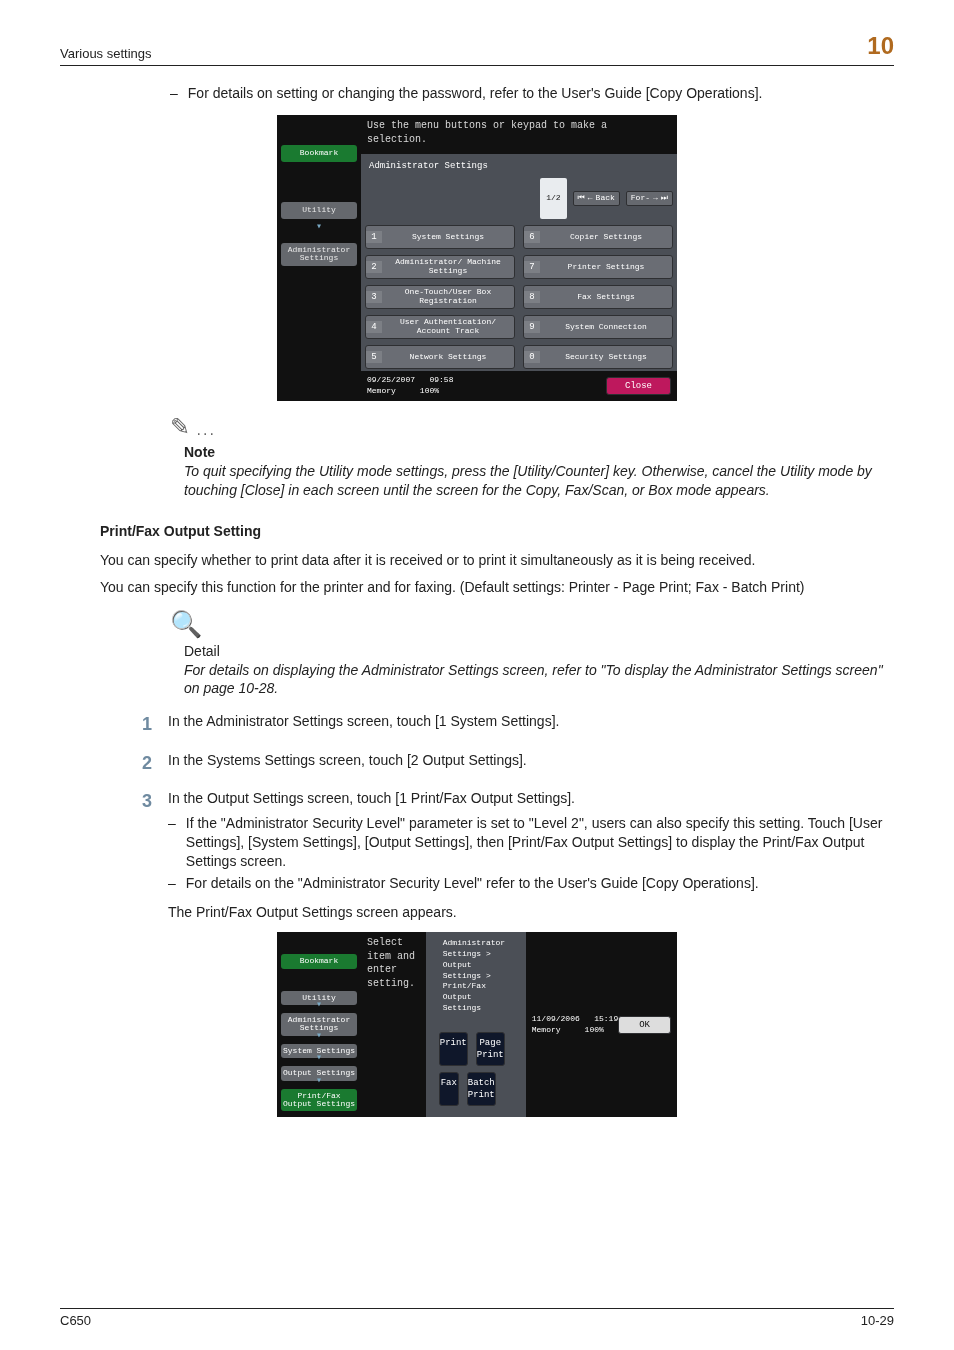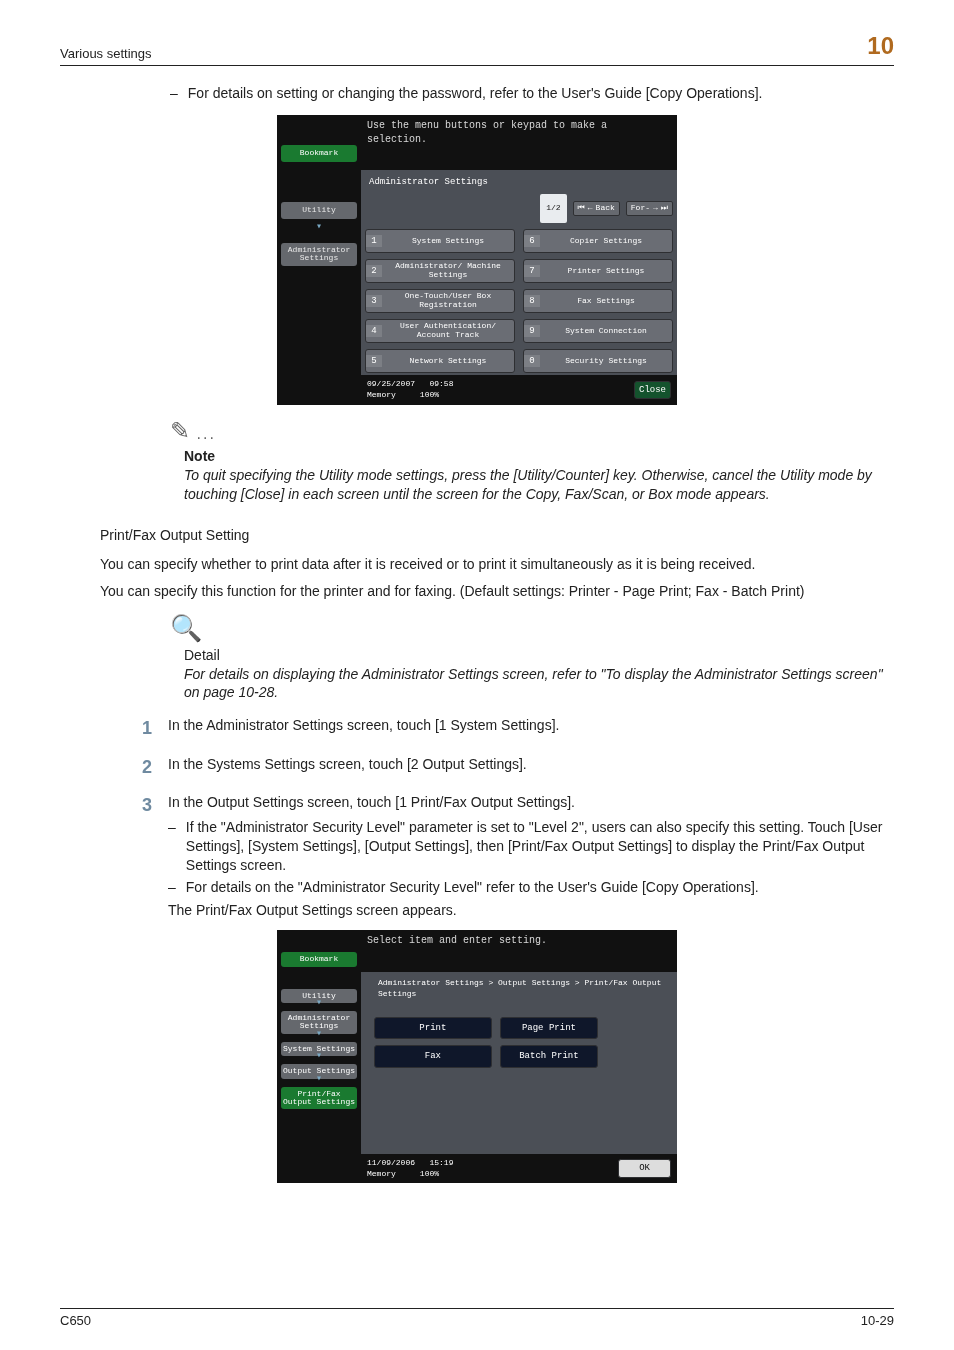--- a/index.html
+++ b/index.html
@@ -5,44 +5,44 @@
   html,body{margin:0;padding:0;background:#fff;font-family:Arial,Helvetica,sans-serif;color:#222}
   .page{width:954px;min-height:1350px;margin:0 auto;position:relative;padding:30px 0 0 0;box-sizing:border-box;font-size:14px;line-height:1.35}
   .hdr{border-bottom:1px solid #222;margin:0 60px;display:flex;align-items:flex-end;justify-content:space-between;padding-bottom:3px}
   .hdr .left{font-size:13px;color:#222}
   .hdr .right{font-weight:bold;color:#b06a1f;font-size:24px}
   .bodytext{margin:18px 60px 0 170px}
   .bodytext-full{margin:18px 60px 0 100px}
   .indent-dash{display:flex;gap:10px}
   .indent-dash .dash{flex:0 0 auto}
   .panel1{width:400px;margin:12px auto 10px;background:#111;font-family:"Courier New",monospace;font-size:10px;color:#fff}
-  .p1-top{background:#111;color:#d8d8d8;padding:4px 6px 24px}
+  .p1-top{background:#111;color:#d8d8d8;padding:4px 6px 8px}
   .p1-wrap{display:flex}
   .p1-side{width:76px;display:flex;flex-direction:column;gap:10px;padding:2px 4px 6px}
   .p1-tag{border-radius:3px;padding:3px 2px;text-align:center;font-size:8px}
   .p1-tag.green{background:#1a7a30;color:#fff}
   .p1-tag.gray{background:#65686d;color:#eaeaea}
   .p1-arrow{height:10px;text-align:center;color:#7aa9c4;font-size:10px;line-height:8px;margin-top:-6px}
   .p1-main{flex:1;background:#4b4f56;padding:4px 4px 2px}
   .p1-title{color:#fff;font-size:9px;padding:2px 0 6px 4px}
   .p1-pager{display:flex;justify-content:flex-end;gap:6px;align-items:center;margin-bottom:6px}
-  .pg{background:#e9ecef;color:#111;padding:9px 6px;font-size:8px;border-radius:2px}
+  .pg{background:#e9ecef;color:#111;padding:15px 6px;font-size:8px;border-radius:2px}
   .navbtn{background:#66696f;border:1px solid #2e2f32;border-radius:2px;padding:1px 4px;font-size:8px;display:flex;gap:3px;align-items:center}
   .p1-cols{display:flex;gap:8px}
   .p1-col{flex:1;display:flex;flex-direction:column;gap:6px}
   .menubtn{display:flex;align-items:center;background:#6a6d74;border:1px solid #2e2f32;border-radius:3px;height:22px}
   .menubtn .num{width:16px;text-align:center;background:#7c7f85;font-size:9px}
   .menubtn .lbl{flex:1;text-align:center;font-size:8px;padding:0 2px;line-height:1.1}
   .p1-status{display:flex;justify-content:space-between;align-items:center;background:#111;padding:4px 6px;font-size:8px}
-  .closebtn{background:#14532d;border:1px solid #2e2f32;border-radius:3px;padding:2px 4px;font-size:9px}
+  .closebtn{background:#be185d;border:1px solid #2e2f32;border-radius:3px;padding:2px 18px;font-size:9px}
   .noteicon{font-size:24px;color:#666}
   .noteblock{margin:10px 60px 0 170px}
   .notebody{margin-left:14px}
   .noteital{font-style:italic}
-  .sec-hdr{font-weight:normal;margin:22px 60px 0 100px}
+  .sec-hdr{font-weight:bold;margin:22px 60px 0 100px}
   .step{display:flex;gap:16px;margin:14px 60px 0 170px}
   .stepnum{color:#6f8aa0;font-weight:bold;font-size:18px;width:16px;text-align:right;margin-left:-34px}
   .panel2{width:400px;margin:10px auto 10px;background:#111;font-family:"Courier New",monospace;font-size:10px;color:#fff}
   .p2-side{width:76px;display:flex;flex-direction:column;gap:2px;padding:2px 4px 6px}
   .p2-tag{border-radius:3px;padding:3px 2px;text-align:center;font-size:8px;line-height:1.05}
   .p2-main{flex:1;background:#4b4f56;padding:4px 13px 2px}
   .rowbtn{display:flex;gap:8px;margin-bottom:6px}
   .cell{flex:1;background:#0f172a;border:1px solid #2e2f32;border-radius:3px;text-align:center;font-size:9px;padding:4px 0}
   .cell.wide{flex:1.2}
   .okbtn{background:#ddd;color:#111;border:1px solid #2e2f32;border-radius:3px;padding:2px 20px;font-size:9px}
@@ -186,41 +186,41 @@
     <div style="flex:1">
       <div>In the Output Settings screen, touch [1 Print/Fax Output Settings].</div>
       <div class="indent-dash" style="margin-top:6px">
         <span class="dash">–</span>
           <span>If the "Administrator Security Level" parameter is set to "Level 2", users can also specify this setting. Touch [User Settings], [System Settings], [Output Settings], then [Print/Fax Output Settings] to display the Print/Fax Output Settings screen.</span>
       </div>
       <div class="indent-dash" style="margin-top:4px">
         <span class="dash">–</span>
           <span>For details on the "Administrator Security Level" refer to the User's Guide [Copy Operations].</span>
       </div>
-      <div style="margin-top:4px">The Print/Fax Output Settings screen appears.</div>
+      <div style="margin-top:10px">The Print/Fax Output Settings screen appears.</div>
     </div>
   </div>
 
   <div class="panel2">
     <div class="p1-wrap">
       <div class="p2-side">
         <div style="height:18px"></div>
         <div class="p2-tag" style="background:#1a7a30">Bookmark</div>
         <div style="height:18px"></div>
         <div class="p2-tag" style="background:#65686d">Utility</div>
         <div class="p1-arrow">▾</div>
         <div class="p2-tag" style="background:#65686d">Administrator Settings</div>
         <div class="p1-arrow">▾</div>
         <div class="p2-tag" style="background:#65686d">System Settings</div>
         <div class="p1-arrow">▾</div>
         <div class="p2-tag" style="background:#65686d">Output Settings</div>
         <div class="p1-arrow">▾</div>
         <div class="p2-tag" style="background:#1a7a30">Print/Fax Output Settings</div>
       </div>
-      <div style="flex:1;display:flex;flex-direction:column">
+      <div style="flex:1;display:flex;flex-direction:row">
         <div class="p1-top">Select item and enter setting.</div>
         <div class="p2-main" style="min-height:176px">
           <div class="p1-title" style="font-size:8px">Administrator Settings &gt; Output Settings &gt; Print/Fax Output Settings</div>
           <div style="height:12px"></div>
           <div id="s2-rows">
               <div class="rowbtn">
                 <div class="cell wide">Print</div>
                 <div class="cell">Page Print</div>
                 <div style="flex: 0.6 1 0%;"></div>
               </div>

